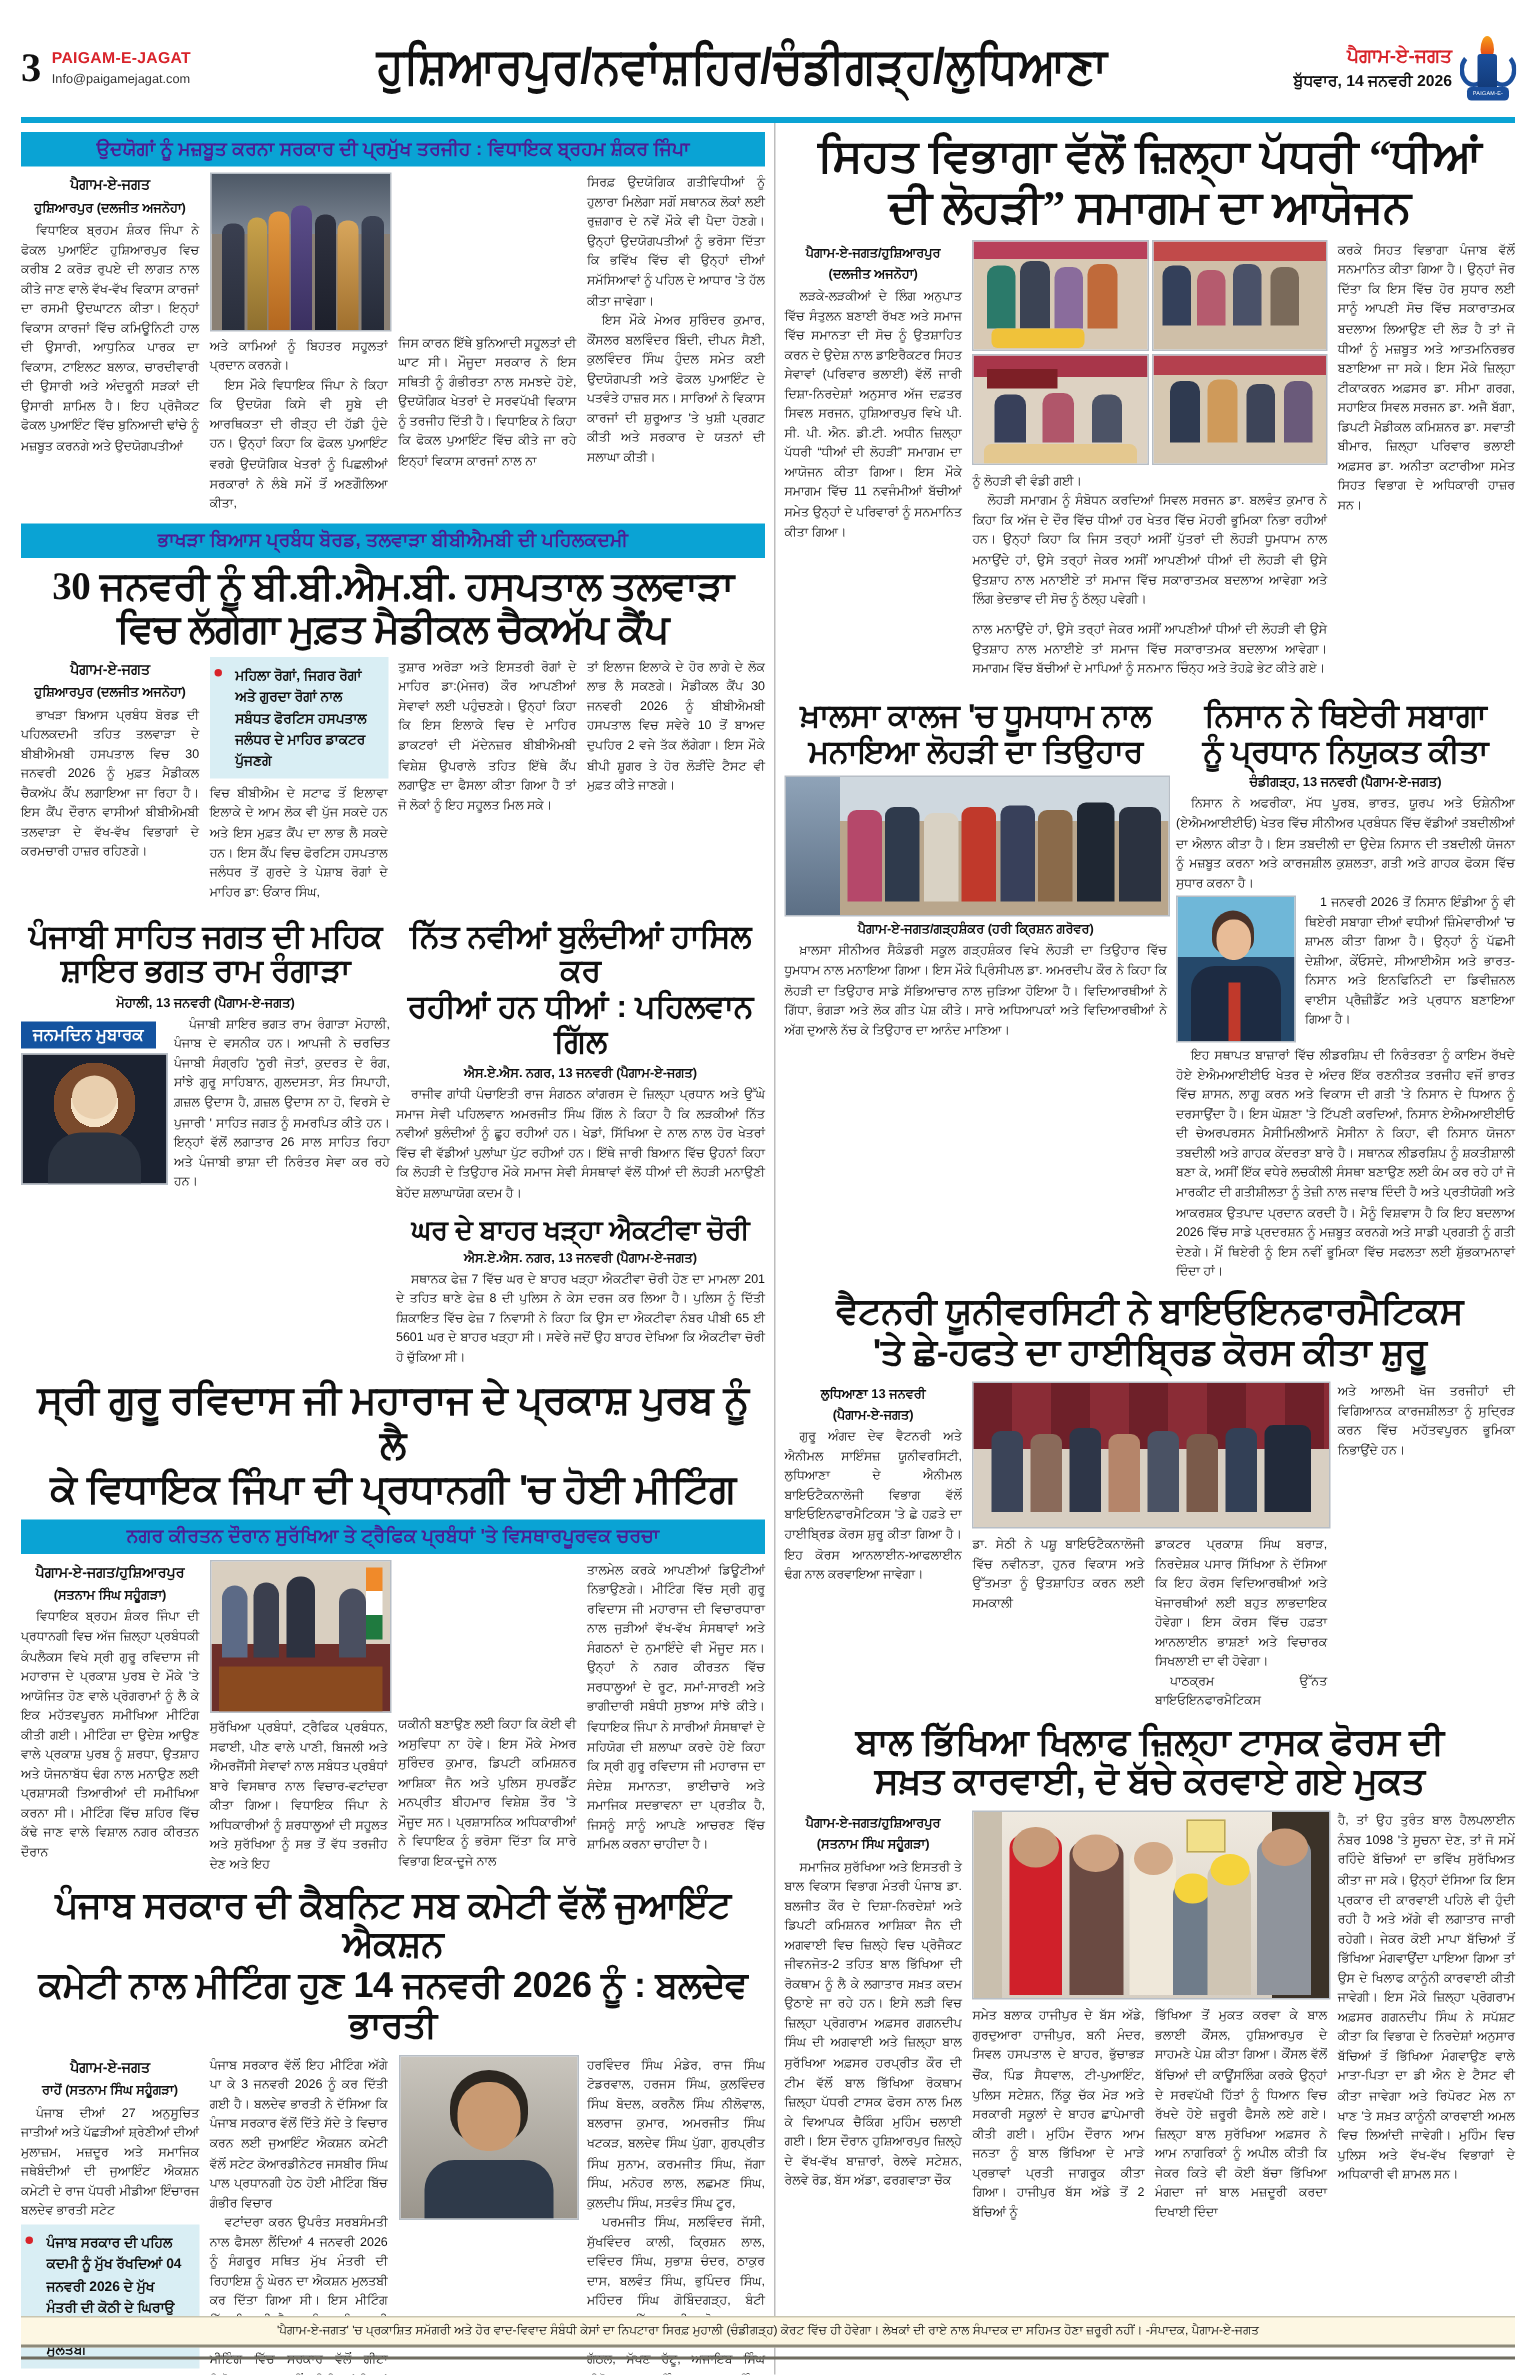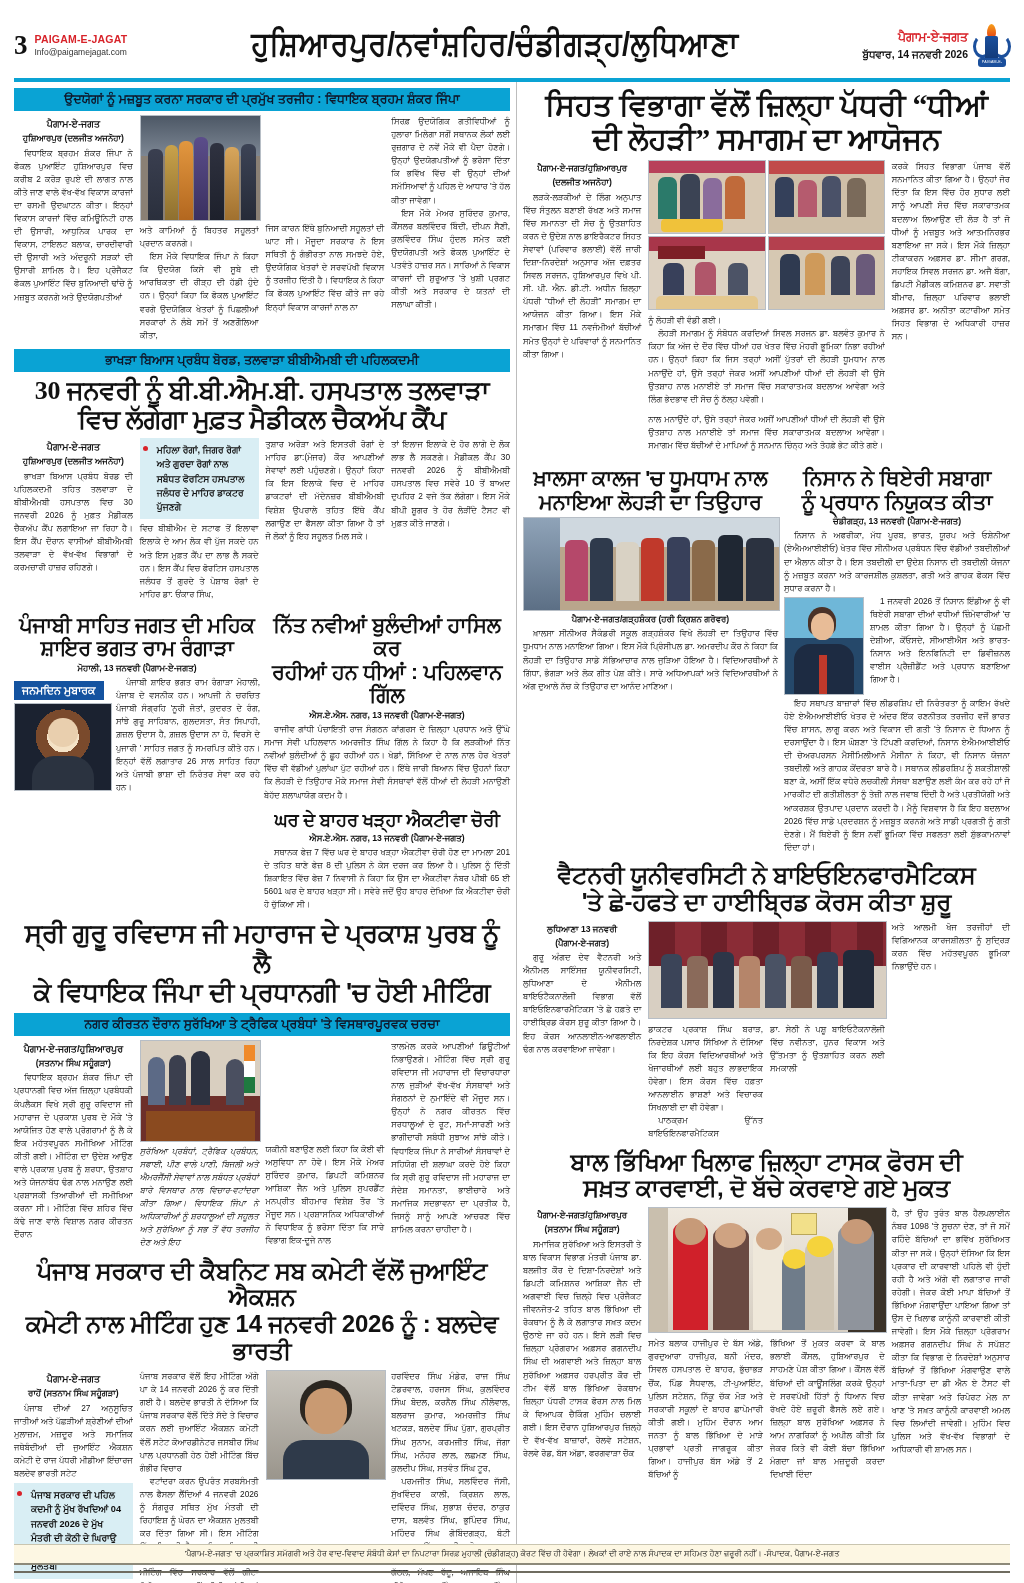--- a/index.html
+++ b/index.html
@@ -86,21 +86,21 @@
   }
   .hl-xl{font-size:30px;}
   .hl-lg{font-size:26px;}
   .hl-md{font-size:24px;}
   .hl-sm{font-size:21px;}
   .hl-xs{font-size:18px;}
   .hl-red{color:#e00d14;}
   .hl-serif{font-family:"Liberation Serif",serif;font-weight:bold;}
 
   .subbar{
-    background:#0aa3d4;color:#0f172a;text-align:center;font-weight:bold;
+    background:#0aa3d4;color:#4c1d95;text-align:center;font-weight:bold;
     font-size:12.5px;padding:4px 6px;margin:6px 0 4px 0;letter-spacing:.1px;
   }
 
   .byline{
     text-align:center;font-size:9.5px;font-weight:bold;color:#111;
     margin:3px 0 2px 0;line-height:1.3;
   }
   .byline-sm{font-size:8.6px;}
 
   
@@ -284,21 +284,21 @@
         </div>
         <div class="tcol">
           <div class="photo" style="width:100%;height:100px;background:linear-gradient(#d9cfc0 0 55%,#6d2f2a 55% 100%);">
             <div style="position:absolute;right:4%;top:4%;width:9%;height:48%;background:linear-gradient(#f08a2a 0 33%,#ffffff 33% 66%,#1f7a3f 66% 100%);"></div>
             <div style="position:absolute;left:6%;top:16%;width:14%;height:48%;background:#5c6a86;border-radius:9px 9px 0 0;"></div>
             <div style="position:absolute;left:24%;top:14%;width:14%;height:50%;background:#3b3f4e;border-radius:9px 9px 0 0;"></div>
             <div style="position:absolute;left:42%;top:10%;width:16%;height:54%;background:#2d3240;border-radius:9px 9px 0 0;"></div>
             <div style="position:absolute;left:72%;top:18%;width:15%;height:46%;background:#4a4f60;border-radius:9px 9px 0 0;"></div>
             <div style="position:absolute;left:4%;bottom:0;right:4%;height:30%;background:#8a4a1f;"></div>
           </div>
-          <p class="bt" style="margin-top:3px;font-style:italic;">ਸੁਰੱਖਿਆ ਪ੍ਰਬੰਧਾਂ, ਟ੍ਰੈਫਿਕ ਪ੍ਰਬੰਧਨ, ਸਫਾਈ, ਪੀਣ ਵਾਲੇ ਪਾਣੀ, ਬਿਜਲੀ ਅਤੇ ਐਮਰਜੈਂਸੀ ਸੇਵਾਵਾਂ ਨਾਲ ਸਬੰਧਤ ਪ੍ਰਬੰਧਾਂ ਬਾਰੇ ਵਿਸਥਾਰ ਨਾਲ ਵਿਚਾਰ-ਵਟਾਂਦਰਾ ਕੀਤਾ ਗਿਆ। ਵਿਧਾਇਕ ਜਿੰਪਾ ਨੇ ਅਧਿਕਾਰੀਆਂ ਨੂੰ ਸ਼ਰਧਾਲੂਆਂ ਦੀ ਸਹੂਲਤ ਅਤੇ ਸੁਰੱਖਿਆ ਨੂੰ ਸਭ ਤੋਂ ਵੱਧ ਤਰਜੀਹ ਦੇਣ ਅਤੇ ਇਹ</p>
+          <p class="bt" style="margin-top:3px;">ਸੁਰੱਖਿਆ ਪ੍ਰਬੰਧਾਂ, ਟ੍ਰੈਫਿਕ ਪ੍ਰਬੰਧਨ, ਸਫਾਈ, ਪੀਣ ਵਾਲੇ ਪਾਣੀ, ਬਿਜਲੀ ਅਤੇ ਐਮਰਜੈਂਸੀ ਸੇਵਾਵਾਂ ਨਾਲ ਸਬੰਧਤ ਪ੍ਰਬੰਧਾਂ ਬਾਰੇ ਵਿਸਥਾਰ ਨਾਲ ਵਿਚਾਰ-ਵਟਾਂਦਰਾ ਕੀਤਾ ਗਿਆ। ਵਿਧਾਇਕ ਜਿੰਪਾ ਨੇ ਅਧਿਕਾਰੀਆਂ ਨੂੰ ਸ਼ਰਧਾਲੂਆਂ ਦੀ ਸਹੂਲਤ ਅਤੇ ਸੁਰੱਖਿਆ ਨੂੰ ਸਭ ਤੋਂ ਵੱਧ ਤਰਜੀਹ ਦੇਣ ਅਤੇ ਇਹ</p>
         </div>
         <div class="tcol">
           <div style="height:100px;"></div>
           <p class="bt" style="margin-top:3px;">ਯਕੀਨੀ ਬਣਾਉਣ ਲਈ ਕਿਹਾ ਕਿ ਕੋਈ ਵੀ ਅਸੁਵਿਧਾ ਨਾ ਹੋਵੇ। ਇਸ ਮੌਕੇ ਮੇਅਰ ਸੁਰਿੰਦਰ ਕੁਮਾਰ, ਡਿਪਟੀ ਕਮਿਸ਼ਨਰ ਆਸ਼ਿਕਾ ਜੈਨ ਅਤੇ ਪੁਲਿਸ ਸੁਪਰਡੈਂਟ ਮਨਪ੍ਰੀਤ ਬੀਹਮਾਰ ਵਿਸ਼ੇਸ਼ ਤੌਰ 'ਤੇ ਮੌਜੂਦ ਸਨ। ਪ੍ਰਸ਼ਾਸਨਿਕ ਅਧਿਕਾਰੀਆਂ ਨੇ ਵਿਧਾਇਕ ਨੂੰ ਭਰੋਸਾ ਦਿੱਤਾ ਕਿ ਸਾਰੇ ਵਿਭਾਗ ਇਕ-ਦੂਜੇ ਨਾਲ</p>
         </div>
         <div class="tcol">
           <p class="bt">ਤਾਲਮੇਲ ਕਰਕੇ ਆਪਣੀਆਂ ਡਿਊਟੀਆਂ ਨਿਭਾਉਣਗੇ। ਮੀਟਿੰਗ ਵਿੱਚ ਸ੍ਰੀ ਗੁਰੂ ਰਵਿਦਾਸ ਜੀ ਮਹਾਰਾਜ ਦੀ ਵਿਚਾਰਧਾਰਾ ਨਾਲ ਜੁੜੀਆਂ ਵੱਖ-ਵੱਖ ਸੰਸਥਾਵਾਂ ਅਤੇ ਸੰਗਠਨਾਂ ਦੇ ਨੁਮਾਇੰਦੇ ਵੀ ਮੌਜੂਦ ਸਨ। ਉਨ੍ਹਾਂ ਨੇ ਨਗਰ ਕੀਰਤਨ ਵਿੱਚ ਸਰਧਾਲੂਆਂ ਦੇ ਰੂਟ, ਸਮਾਂ-ਸਾਰਣੀ ਅਤੇ ਭਾਗੀਦਾਰੀ ਸਬੰਧੀ ਸੁਝਾਅ ਸਾਂਝੇ ਕੀਤੇ। ਵਿਧਾਇਕ ਜਿੰਪਾ ਨੇ ਸਾਰੀਆਂ ਸੰਸਥਾਵਾਂ ਦੇ ਸਹਿਯੋਗ ਦੀ ਸ਼ਲਾਘਾ ਕਰਦੇ ਹੋਏ ਕਿਹਾ ਕਿ ਸ੍ਰੀ ਗੁਰੂ ਰਵਿਦਾਸ ਜੀ ਮਹਾਰਾਜ ਦਾ ਸੰਦੇਸ਼ ਸਮਾਨਤਾ, ਭਾਈਚਾਰੇ ਅਤੇ ਸਮਾਜਿਕ ਸਦਭਾਵਨਾ ਦਾ ਪ੍ਰਤੀਕ ਹੈ, ਜਿਸਨੂੰ ਸਾਨੂੰ ਆਪਣੇ ਆਚਰਣ ਵਿੱਚ ਸ਼ਾਮਿਲ ਕਰਨਾ ਚਾਹੀਦਾ ਹੈ।</p>
         </div>
       </div>
 
@@ -310,21 +310,21 @@
         <div class="tcol">
           <div class="byline">ਪੈਗਾਮ-ਏ-ਜਗਤ</div>
           <div class="byline byline-sm">ਰਾਹੋਂ (ਸਤਨਾਮ ਸਿੰਘ ਸਹੂੰਗੜਾ)</div>
           <p class="bt ind">ਪੰਜਾਬ ਦੀਆਂ 27 ਅਨੁਸੂਚਿਤ ਜਾਤੀਆਂ ਅਤੇ ਪੱਛੜੀਆਂ ਸ਼੍ਰੇਣੀਆਂ ਦੀਆਂ ਮੁਲਾਜ਼ਮ, ਮਜ਼ਦੂਰ ਅਤੇ ਸਮਾਜਿਕ ਜਥੇਬੰਦੀਆਂ ਦੀ ਜੁਆਇੰਟ ਐਕਸ਼ਨ ਕਮੇਟੀ ਦੇ ਰਾਜ ਪੱਧਰੀ ਮੀਡੀਆ ਇੰਚਾਰਜ ਬਲਦੇਵ ਭਾਰਤੀ ਸਟੇਟ</p>
           <div class="bulletbox" style="margin-top:3px;">
             <span class="btxt">ਪੰਜਾਬ ਸਰਕਾਰ ਦੀ ਪਹਿਲ ਕਦਮੀ ਨੂੰ ਮੁੱਖ ਰੱਖਦਿਆਂ 04 ਜਨਵਰੀ 2026 ਦੇ ਮੁੱਖ ਮੰਤਰੀ ਦੀ ਕੋਠੀ ਦੇ ਘਿਰਾਉ ਦਾ ਐਕਸ਼ਨ ਕੀਤਾ ਗਿਆ ਸੀ ਮੁਲਤਬੀ</span>
           </div>
 
         </div>
         <div class="tcol">
-          <p class="bt">ਪੰਜਾਬ ਸਰਕਾਰ ਵੱਲੋਂ ਇਹ ਮੀਟਿੰਗ ਅੱਗੇ ਪਾ ਕੇ 14 ਜਨਵਰੀ 2026 ਨੂੰ ਕਰ ਦਿੱਤੀ ਗਈ ਹੈ। ਬਲਦੇਵ ਭਾਰਤੀ ਨੇ ਦੱਸਿਆ ਕਿ ਪੰਜਾਬ ਸਰਕਾਰ ਵੱਲੋਂ ਦਿੱਤੇ ਸੱਦੇ ਤੇ ਵਿਚਾਰ ਕਰਨ ਲਈ ਜੁਆਇੰਟ ਐਕਸ਼ਨ ਕਮੇਟੀ ਵੱਲੋਂ ਸਟੇਟ ਕੋਆਰਡੀਨੇਟਰ ਜਸਬੀਰ ਸਿੰਘ ਪਾਲ ਪ੍ਰਧਾਨਗੀ ਹੇਠ ਹੋਈ ਮੀਟਿੰਗ ਬਿੱਚ ਗੰਭੀਰ ਵਿਚਾਰ</p>
+          <p class="bt">ਪੰਜਾਬ ਸਰਕਾਰ ਵੱਲੋਂ ਇਹ ਮੀਟਿੰਗ ਅੱਗੇ ਪਾ ਕੇ 3 ਜਨਵਰੀ 2026 ਨੂੰ ਕਰ ਦਿੱਤੀ ਗਈ ਹੈ। ਬਲਦੇਵ ਭਾਰਤੀ ਨੇ ਦੱਸਿਆ ਕਿ ਪੰਜਾਬ ਸਰਕਾਰ ਵੱਲੋਂ ਦਿੱਤੇ ਸੱਦੇ ਤੇ ਵਿਚਾਰ ਕਰਨ ਲਈ ਜੁਆਇੰਟ ਐਕਸ਼ਨ ਕਮੇਟੀ ਵੱਲੋਂ ਸਟੇਟ ਕੋਆਰਡੀਨੇਟਰ ਜਸਬੀਰ ਸਿੰਘ ਪਾਲ ਪ੍ਰਧਾਨਗੀ ਹੇਠ ਹੋਈ ਮੀਟਿੰਗ ਬਿੱਚ ਗੰਭੀਰ ਵਿਚਾਰ</p>
           <p class="bt ind">ਵਟਾਂਦਰਾ ਕਰਨ ਉਪਰੰਤ ਸਰਬਸੰਮਤੀ ਨਾਲ ਫੈਸਲਾ ਲੈਂਦਿਆਂ 4 ਜਨਵਰੀ 2026 ਨੂੰ ਸੰਗਰੂਰ ਸਥਿਤ ਮੁੱਖ ਮੰਤਰੀ ਦੀ ਰਿਹਾਇਸ਼ ਨੂੰ ਘੇਰਨ ਦਾ ਐਕਸ਼ਨ ਮੁਲਤਬੀ ਕਰ ਦਿੱਤਾ ਗਿਆ ਸੀ। ਇਸ ਮੀਟਿੰਗ ਵਿੱਚ ਇਹ ਵੀ ਫੈਸਲਾ ਲਿਆ ਗਿਆ ਸੀ ਕਿ ਜੇਕਰ ਕੈਬਨਿਟ ਸਬ ਕਮੇਟੀ ਦੀ ਮੀਟਿੰਗ ਵਿੱਚ ਸਰਕਾਰ ਵੱਲੋਂ ਗੀਟਾ ਰਿਪੋਰਟ ਲਾਗੂ ਨਹੀਂ ਕੀਤੀ ਜਾਂਦੀ ਤਾਂ ਮੀਟਿੰਗ ਦਾ ਬਾਈਕਾਟ ਕਰਕੇ ਉਸੇ ਸਮੇਂ ਹੀ ਅਗਲੇ ਐਕਸ਼ਨ ਦਾ ਐਲਾਨ ਕਰ ਦਿੱਤਾ ਜਾਵੇਗਾ। ਬਲਦੇਵ ਭਾਰਤੀ ਨੇ ਦੱਸਿਆ ਕਿ ਜੁਆਇੰਟ ਐਕਸ਼ਨ ਕਮੇਟੀ ਦੇ ਆਗੂ</p>
         </div>
         <div class="tcol">
           <div class="photo" style="width:100%;height:108px;background:linear-gradient(#c9c5bd,#9a958c);">
             <div style="position:absolute;left:28%;top:8%;width:44%;height:46%;background:#2b2620;border-radius:50% 50% 40% 40%;"></div>
             <div style="position:absolute;left:32%;top:16%;width:36%;height:42%;background:#c99a72;border-radius:46%;"></div>
             <div style="position:absolute;left:14%;bottom:0;width:72%;height:36%;background:#2f3a4a;border-radius:20px 20px 0 0;"></div>
           </div>
         </div>
         <div class="tcol">
@@ -453,25 +453,25 @@
             <div style="position:absolute;left:16%;top:36%;width:9%;height:54%;background:#8a6a5a;border-radius:6px 6px 0 0;"></div>
             <div style="position:absolute;left:27%;top:32%;width:9%;height:58%;background:#2e3648;border-radius:6px 6px 0 0;"></div>
             <div style="position:absolute;left:38%;top:36%;width:9%;height:54%;background:#b5856a;border-radius:6px 6px 0 0;"></div>
             <div style="position:absolute;left:49%;top:34%;width:9%;height:56%;background:#4a5264;border-radius:6px 6px 0 0;"></div>
             <div style="position:absolute;left:60%;top:36%;width:9%;height:54%;background:#7a5a4a;border-radius:6px 6px 0 0;"></div>
             <div style="position:absolute;left:71%;top:32%;width:9%;height:58%;background:#334056;border-radius:6px 6px 0 0;"></div>
             <div style="position:absolute;left:82%;top:30%;width:13%;height:60%;background:#222a3a;border-radius:6px 6px 0 0;"></div>
           </div>
           <div class="tcols" style="margin-top:4px;">
             <div class="tcol">
+                <p class="bt">ਡਾ. ਸੇਠੀ ਨੇ ਪਸ਼ੂ ਬਾਇਓਟੈਕਨਾਲੋਜੀ ਵਿੱਚ ਨਵੀਨਤਾ, ਹੁਨਰ ਵਿਕਾਸ ਅਤੇ ਉੱਤਮਤਾ ਨੂੰ ਉਤਸ਼ਾਹਿਤ ਕਰਨ ਲਈ ਸਮਕਾਲੀ</p>
+              </div>
+            <div class="tcol">
                 <p class="bt">ਡਾਕਟਰ ਪ੍ਰਕਾਸ਼ ਸਿੰਘ ਬਰਾੜ, ਨਿਰਦੇਸ਼ਕ ਪਸਾਰ ਸਿੱਖਿਆ ਨੇ ਦੱਸਿਆ ਕਿ ਇਹ ਕੋਰਸ ਵਿਦਿਆਰਥੀਆਂ ਅਤੇ ਖੋਜਾਰਥੀਆਂ ਲਈ ਬਹੁਤ ਲਾਭਦਾਇਕ ਹੋਵੇਗਾ। ਇਸ ਕੋਰਸ ਵਿੱਚ ਹਫ਼ਤਾ ਆਨਲਾਈਨ ਭਾਸ਼ਣਾਂ ਅਤੇ ਵਿਚਾਰਕ ਸਿਖਲਾਈ ਦਾ ਵੀ ਹੋਵੇਗਾ।</p>
               <p class="bt ind">ਪਾਠਕ੍ਰਮ ਉੱਨਤ ਬਾਇਓਇਨਫਾਰਮੈਟਿਕਸ</p>
-              </div>
-            <div class="tcol">
-                <p class="bt">ਡਾ. ਸੇਠੀ ਨੇ ਪਸ਼ੂ ਬਾਇਓਟੈਕਨਾਲੋਜੀ ਵਿੱਚ ਨਵੀਨਤਾ, ਹੁਨਰ ਵਿਕਾਸ ਅਤੇ ਉੱਤਮਤਾ ਨੂੰ ਉਤਸ਼ਾਹਿਤ ਕਰਨ ਲਈ ਸਮਕਾਲੀ</p>
               </div>
           </div>
         </div>
         <div class="tcol">
           <p class="bt">ਅਤੇ ਆਲਮੀ ਖੋਜ ਤਰਜੀਹਾਂ ਦੀ ਵਿਗਿਆਨਕ ਕਾਰਜਸ਼ੀਲਤਾ ਨੂੰ ਸੁਦ੍ਰਿੜ ਕਰਨ ਵਿੱਚ ਮਹੱਤਵਪੂਰਨ ਭੂਮਿਕਾ ਨਿਭਾਉਂਦੇ ਹਨ।</p>
         </div>
       </div>
 
       <h1 class="hl hl-md" style="margin-top:8px;">
         <span>ਬਾਲ ਭਿੱਖਿਆ ਖਿਲਾਫ ਜ਼ਿਲ੍ਹਾ ਟਾਸਕ ਫੋਰਸ ਦੀ</span><br>

